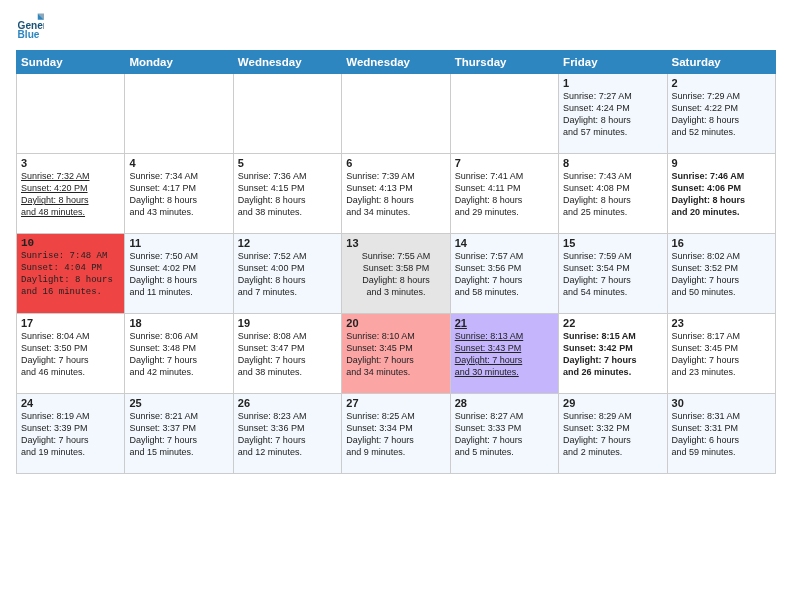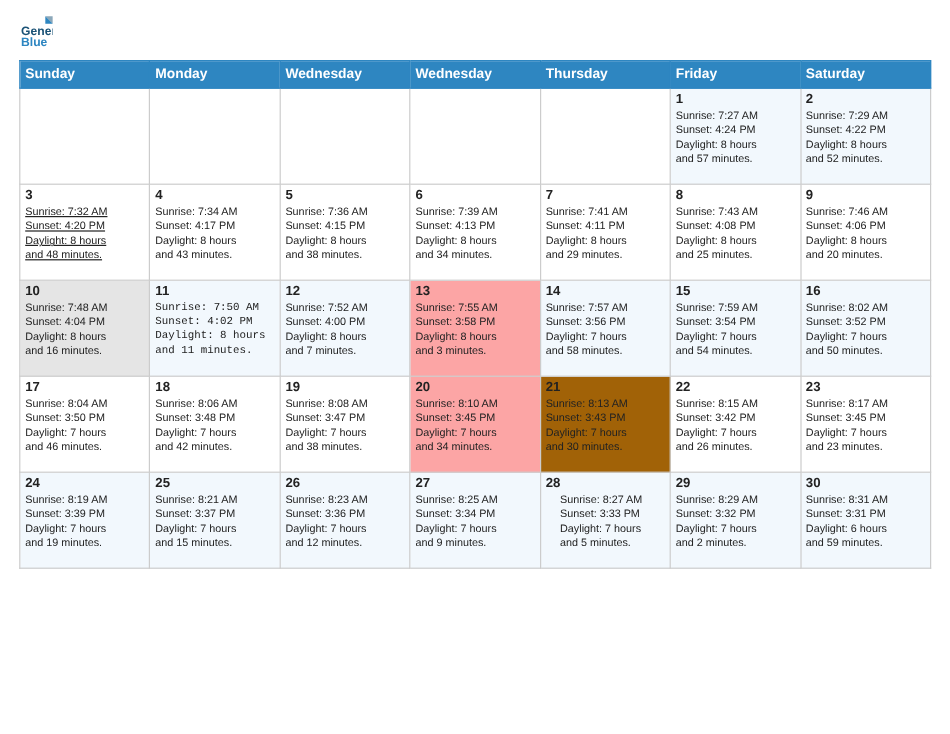--- a/index.html
+++ b/index.html
@@ -182,51 +182,51 @@
           </td>
           <td style="background: rgb(255, 255, 255);">
             <span class="day-num">8</span>
             <div class="day-info" style="white-space: pre-line;">Sunrise: 7:43 AM
 Sunset: 4:08 PM
 Daylight: 8 hours
 and 25 minutes.</div>
           </td>
           <td style="background: rgb(255, 255, 255);">
             <span class="day-num">9</span>
-            <div class="day-info" style="white-space: pre-line;">Sunrise: 7:46 AM
+            <div class="day-info" style="white-space: pre-line; font-weight: bold;">Sunrise: 7:46 AM
 Sunset: 4:06 PM
 Daylight: 8 hours
 and 20 minutes.</div>
           </td>
         </tr>
         <tr>
-          <td style="background: #e5e5e5;">
+          <td style="background: #ef4444; font-family: Liberation Mono, monospace;">
             <span class="day-num">10</span>
             <div class="day-info" style="white-space: pre-line;">Sunrise: 7:48 AM
 Sunset: 4:04 PM
 Daylight: 8 hours
 and 16 minutes.</div>
           </td>
           <td style="background: rgb(242, 248, 253);">
             <span class="day-num">11</span>
-            <div class="day-info" style="white-space: pre-line; font-family: Liberation Mono, monospace;">Sunrise: 7:50 AM
+            <div class="day-info" style="white-space: pre-line;">Sunrise: 7:50 AM
 Sunset: 4:02 PM
 Daylight: 8 hours
 and 11 minutes.</div>
           </td>
           <td style="background: rgb(242, 248, 253);">
             <span class="day-num">12</span>
             <div class="day-info" style="white-space: pre-line;">Sunrise: 7:52 AM
 Sunset: 4:00 PM
 Daylight: 8 hours
 and 7 minutes.</div>
           </td>
-          <td style="background: #fca5a5;">
+          <td style="background: #e5e5e5;">
             <span class="day-num">13</span>
-            <div class="day-info" style="white-space: pre-line;">Sunrise: 7:55 AM
+            <div class="day-info" style="white-space: pre-line; text-align: center;">Sunrise: 7:55 AM
 Sunset: 3:58 PM
 Daylight: 8 hours
 and 3 minutes.</div>
           </td>
           <td style="background: rgb(242, 248, 253);">
             <span class="day-num">14</span>
             <div class="day-info" style="white-space: pre-line;">Sunrise: 7:57 AM
 Sunset: 3:56 PM
 Daylight: 7 hours
 and 58 minutes.</div>
@@ -268,30 +268,30 @@
 Daylight: 7 hours
 and 38 minutes.</div>
           </td>
           <td style="background: #fca5a5; margin-left: 44px;">
             <span class="day-num">20</span>
             <div class="day-info" style="white-space: pre-line;">Sunrise: 8:10 AM
 Sunset: 3:45 PM
 Daylight: 7 hours
 and 34 minutes.</div>
           </td>
-          <td style="background: #a16207;">
+          <td style="background: #c4b5fd; text-decoration: underline;">
             <span class="day-num">21</span>
             <div class="day-info" style="white-space: pre-line;">Sunrise: 8:13 AM
 Sunset: 3:43 PM
 Daylight: 7 hours
 and 30 minutes.</div>
           </td>
           <td style="background: rgb(255, 255, 255);">
             <span class="day-num">22</span>
-            <div class="day-info" style="white-space: pre-line;">Sunrise: 8:15 AM
+            <div class="day-info" style="white-space: pre-line; font-weight: bold;">Sunrise: 8:15 AM
 Sunset: 3:42 PM
 Daylight: 7 hours
 and 26 minutes.</div>
           </td>
           <td style="background: rgb(255, 255, 255);">
             <span class="day-num">23</span>
             <div class="day-info" style="white-space: pre-line;">Sunrise: 8:17 AM
 Sunset: 3:45 PM
 Daylight: 7 hours
 and 23 minutes.</div>
@@ -321,21 +321,21 @@
           </td>
           <td style="background: rgb(242, 248, 253);">
             <span class="day-num">27</span>
             <div class="day-info" style="white-space: pre-line;">Sunrise: 8:25 AM
 Sunset: 3:34 PM
 Daylight: 7 hours
 and 9 minutes.</div>
           </td>
           <td style="background: rgb(242, 248, 253);">
             <span class="day-num">28</span>
-            <div class="day-info" style="white-space: pre-line; margin-left: 12px;">Sunrise: 8:27 AM
+            <div class="day-info" style="white-space: pre-line;">Sunrise: 8:27 AM
 Sunset: 3:33 PM
 Daylight: 7 hours
 and 5 minutes.</div>
           </td>
           <td style="background: rgb(242, 248, 253);">
             <span class="day-num">29</span>
             <div class="day-info" style="white-space: pre-line;">Sunrise: 8:29 AM
 Sunset: 3:32 PM
 Daylight: 7 hours
 and 2 minutes.</div>

